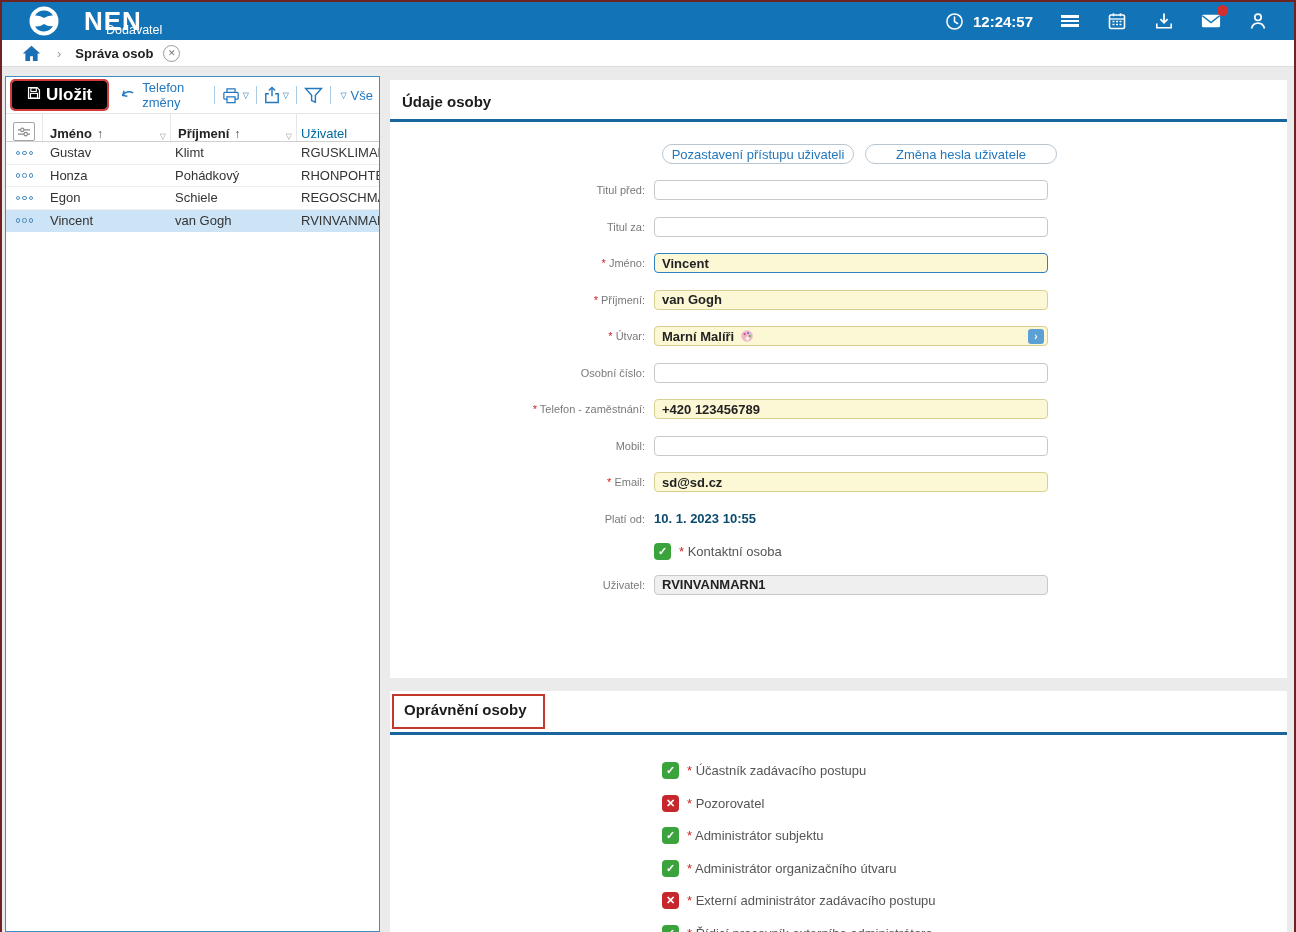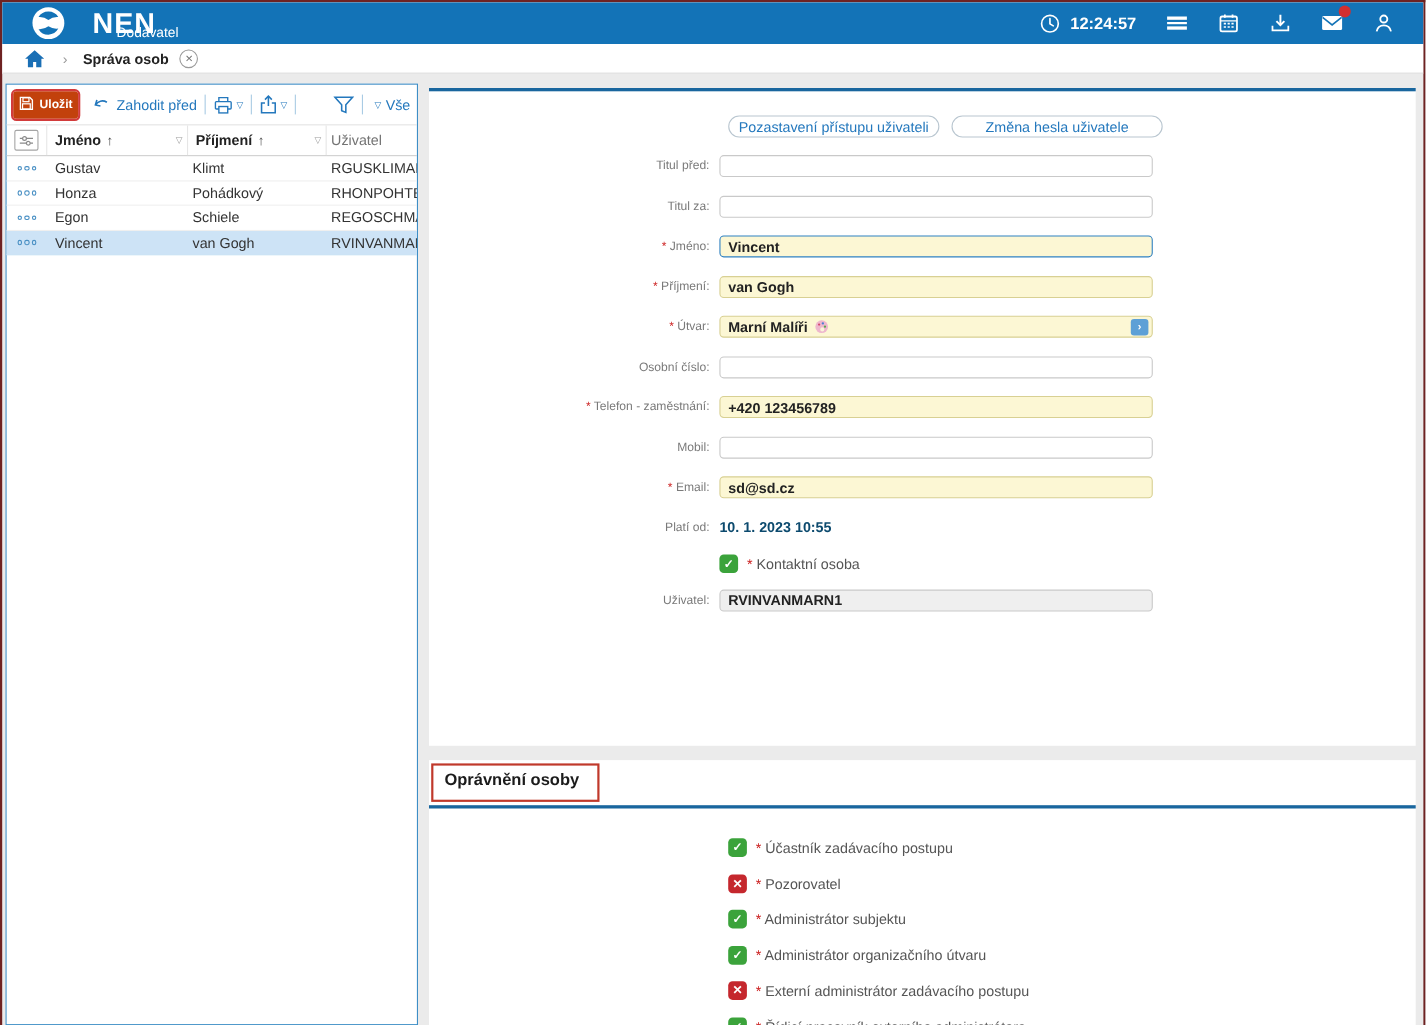--- a/index.html
+++ b/index.html
@@ -23,35 +23,35 @@
   .crumbbar { height:27px; background:#fff; border-bottom:1px solid #dcdcdc; display:flex; align-items:center; font-size:13px; }
   .homeic { margin-left:20px; width:19px; height:17px; }
   .crumbchev { color:#999; margin:0 14px 0 16px; font-size:13px; }
   .crumbpage { font-weight:bold; color:#222; }
   .crumbclose { margin-left:10px; width:17px; height:17px; border:1.4px solid #9a9a9a; border-radius:50%;
                 color:#777; font-size:9px; display:flex; align-items:center; justify-content:center; cursor:pointer; }
 
   
   .leftpanel { position:absolute; left:3px; top:74px; width:375px; bottom:0; background:#fff; border:1px solid #3e8ec6; }
   .ltoolbar { height:36px; display:flex; align-items:center; padding:0 6px; }
-  .savebtn { display:flex; align-items:center; gap:5px; background:#c2410c; color:#fff; font-weight:bold; font-size:11px;
-             padding:4px 5px; border-radius:3px; outline:2px solid #d23b3b; cursor:pointer; }
+  .savebtn { display:flex; align-items:center; gap:5px; background:#000000; color:#fff; font-weight:bold; font-size:17px;
+             padding:4px 15px; border-radius:3px; outline:2px solid #d23b3b; cursor:pointer; }
   .discard { display:flex; align-items:center; gap:5px; color:#2478bd; font-size:13px; margin-left:13px; cursor:pointer; }
   .tsep { width:1px; height:18px; background:#a9cbe4; margin:0 7px; }
   .tico { display:flex; align-items:center; cursor:pointer; }
   .dd { color:#2478bd; font-size:8px; margin-left:3px; cursor:pointer; }
   .vse { color:#2478bd; font-size:13px; margin-left:4px; cursor:pointer; }
   .filterpush { margin-left:auto; }
 
   .thead { display:flex; align-items:center; height:29px; border-top:1px solid #e3e3e3; border-bottom:1px solid #cfcfcf; font-size:13px; }
-  .hcell { display:flex; align-items:center; height:100%; border-right:1px solid #e6e6e6; padding:0 4px; }
+  .hcell { display:flex; align-items:flex-end; height:100%; border-right:1px solid #e6e6e6; padding:0 4px; }
   .hmenu { width:37px; justify-content:center; }
   .hbox { width:22px; height:19px; border:1px solid #a5a5a5; border-radius:2px; display:flex; align-items:center; justify-content:center; cursor:pointer; }
   .h1 { width:128px; } .h2 { width:126px; }
-  .h3 { flex:1; border-right:none; color:#737373; }
+  .h3 { flex:1; border-right:none; color:#0369a1; }
   .hlabel { font-weight:bold; color:#222; margin-left:3px; }
   .sortarrow { margin-left:5px; color:#444; font-size:12px; }
   .hfilter { margin-left:auto; color:#9a9a9a; font-size:8px; cursor:pointer; }
 
   .trow { display:flex; align-items:center; height:22.5px; font-size:13px; color:#333; border-bottom:1px solid #efefef; cursor:pointer; }
   .trow.selected { background:#cde3f6; border-bottom-color:#cde3f6; }
   .rmenu { width:37px; display:flex; align-items:center; justify-content:center; gap:2px; }
   .rmenu i { width:4.5px; height:4.5px; border:1px solid #4a90c4; border-radius:50%; display:block; }
   .c1 { width:128px; padding-left:7px; } .c2 { width:126px; padding-left:4px; }
   .c3 { flex:1; padding-left:4px; white-space:nowrap; overflow:hidden; color:#333; }
@@ -183,21 +183,21 @@
         </span>
         <span>Uložit</span>
       </span>
       <span class="discard">
         <span>
           <svg viewBox="0 0 20 14" width="17" height="12">
               <path d="M3.5 8.5C5.5 4.5 11 3 15.5 5.8" fill="none" stroke="#2478bd" stroke-width="1.7"></path>
               <path d="M4.8 3.2L3.2 8.7l5.4 1" fill="none" stroke="#2478bd" stroke-width="1.7"></path>
             </svg>
         </span>
-        <span>Zahodit před</span>
+        <span>Telefon změny</span>
       </span>
       <span class="tsep"></span>
       <span class="tico">
         <svg viewBox="0 0 20 19" width="18" height="17">
             <path d="M5.5 6V2h9v4" stroke="#2478bd" fill="none" stroke-width="1.4"></path>
             <rect x="2" y="6" width="16" height="7.5" rx="1" fill="none" stroke="#2478bd" stroke-width="1.4"></rect>
             <rect x="5.5" y="11" width="9" height="6.5" fill="#fff" stroke="#2478bd" stroke-width="1.4"></rect>
           </svg>
       </span>
       <span class="dd">▽</span>
@@ -282,20 +282,21 @@
           <i></i>
           <i></i>
         </span>
       <span class="c1">Vincent</span>
       <span class="c2">van Gogh</span>
       <span class="c3">RVINVANMARN</span>
     </div>
   </div>
 
   <div class="card card1">
+    <div class="cardhead">Údaje osoby</div>
     <div class="cardrule"></div>
 
     <div class="btnrow">
       <span class="pillbtn">Pozastavení přístupu uživateli</span>
       <span class="pillbtn">Změna hesla uživatele</span>
     </div>
 
     <div class="form">
       <div class="frow">
         <span class="flabel">Titul před:</span>

